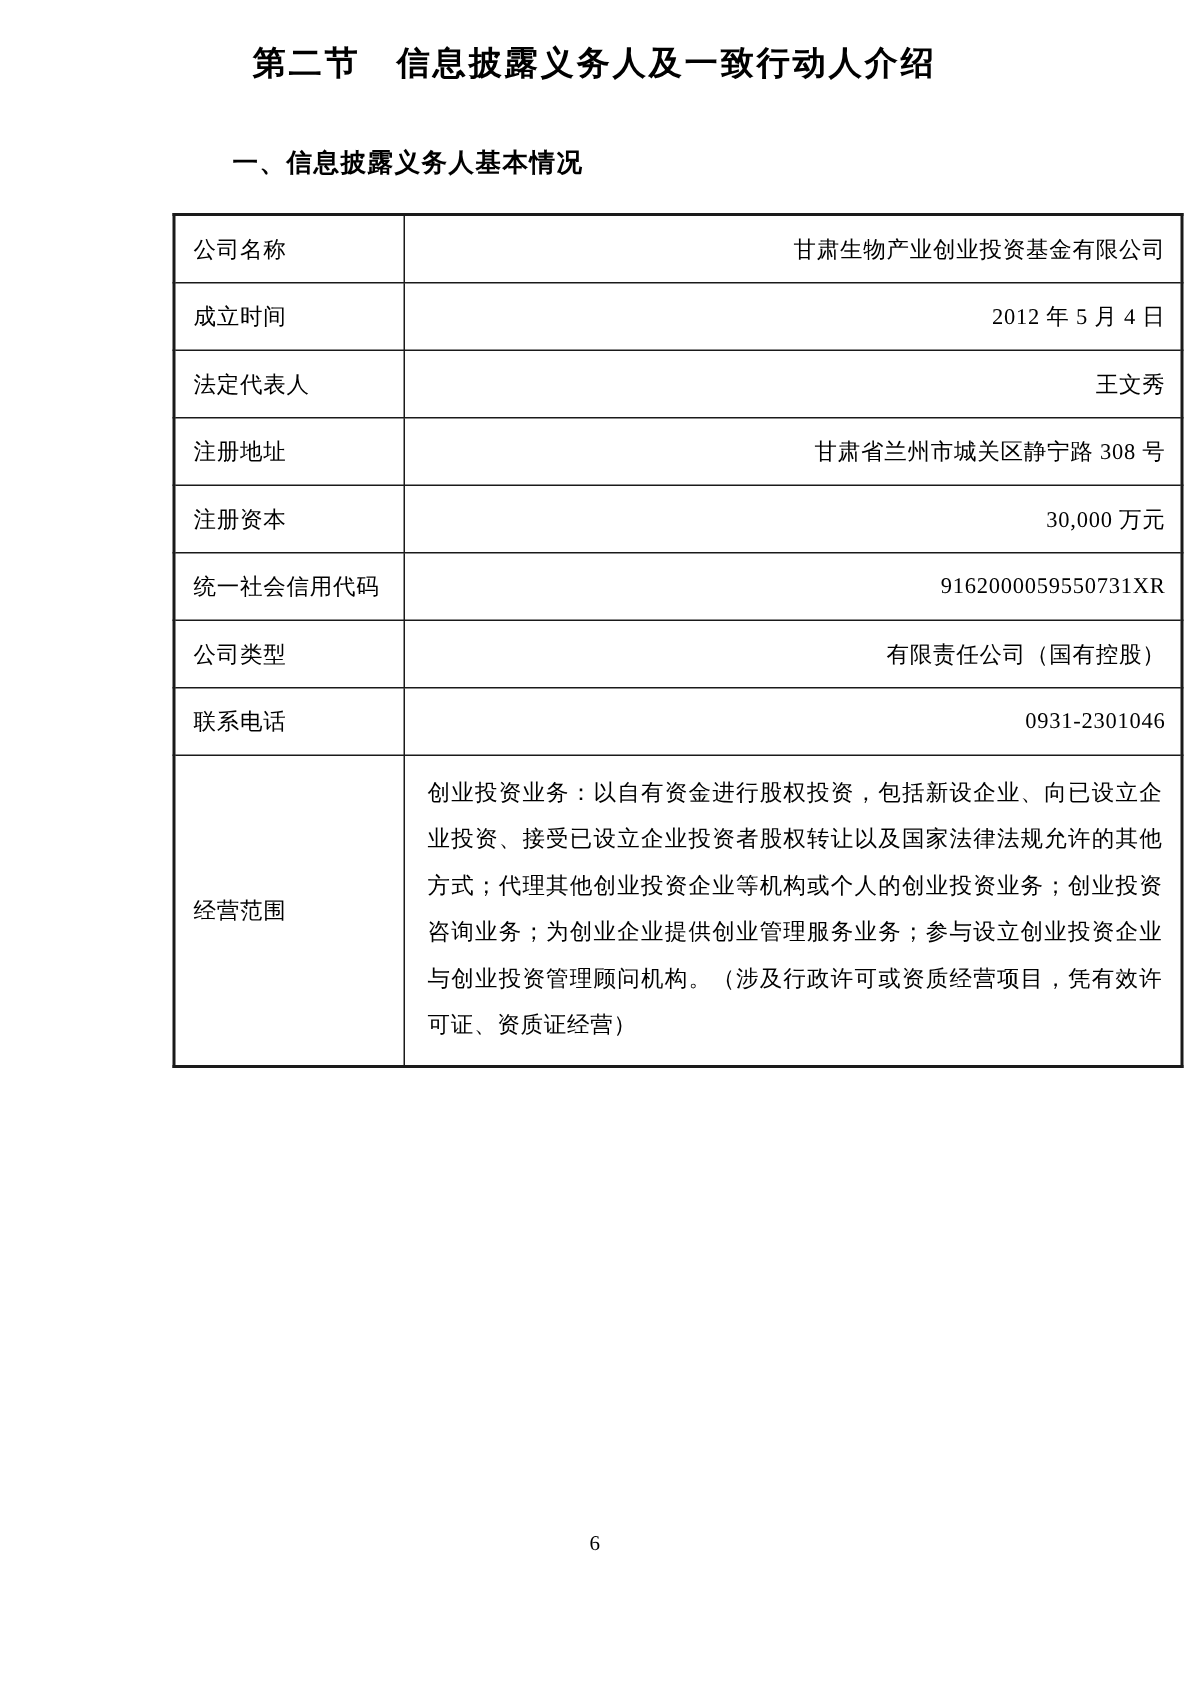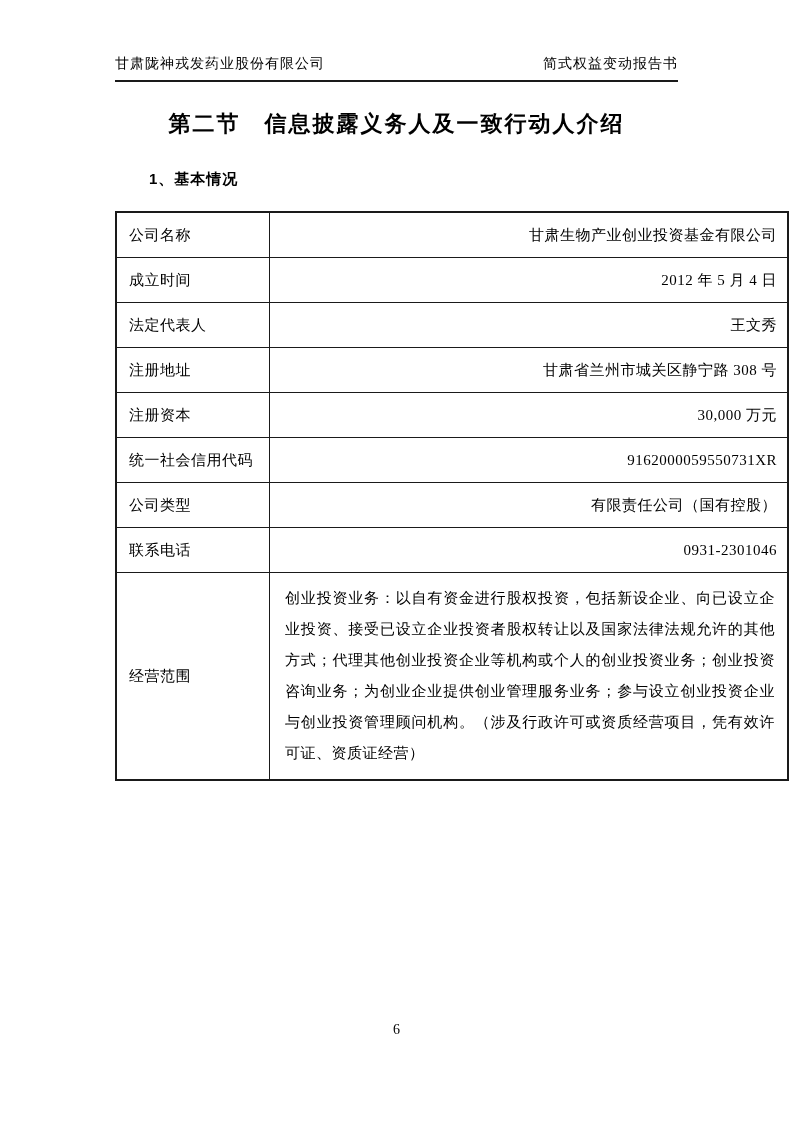--- a/index.html
+++ b/index.html
@@ -92,29 +92,25 @@
     text-align: center;
     font-size: 14px;
   }
 </style>
 </head>
 <body>
 
 <div class="page">
   <div class="content">
 
-    <div class="running-head">
-      <span>甘肃陇神戎发药业股份有限公司</span>
-      <span>简式权益变动报告书</span>
-    </div>
 
     <div class="doc-title">第二节　信息披露义务人及一致行动人介绍</div>
 
+    <div class="section-heading">一、信息披露义务人基本情况</div>
 
-    <div class="subsection-heading">1、基本情况</div>
 
     <table class="info-table">
       <tbody>
         <tr>
           <td class="label">公司名称</td>
           <td class="value">甘肃生物产业创业投资基金有限公司</td>
         </tr>
         <tr>
           <td class="label">成立时间</td>
           <td class="value">2012 年 5 月 4 日</td>

